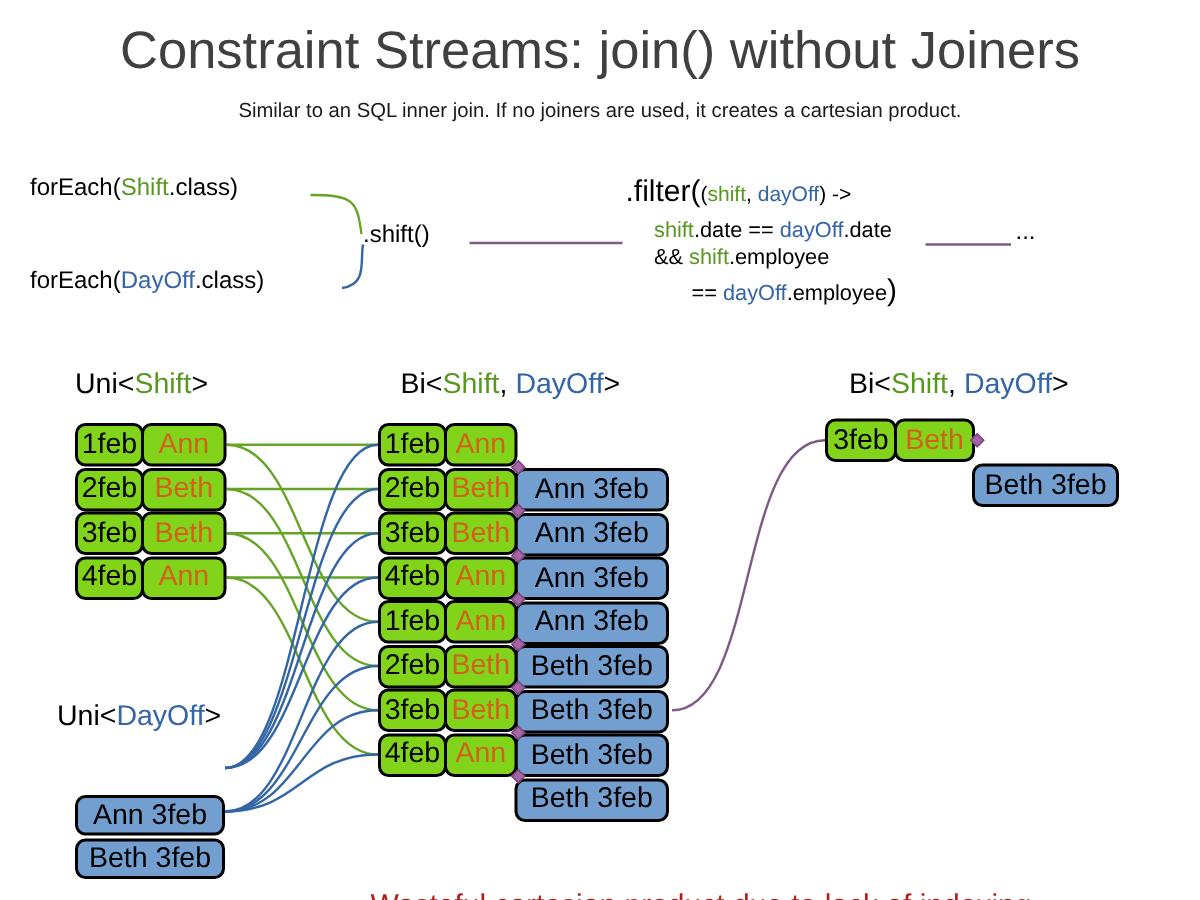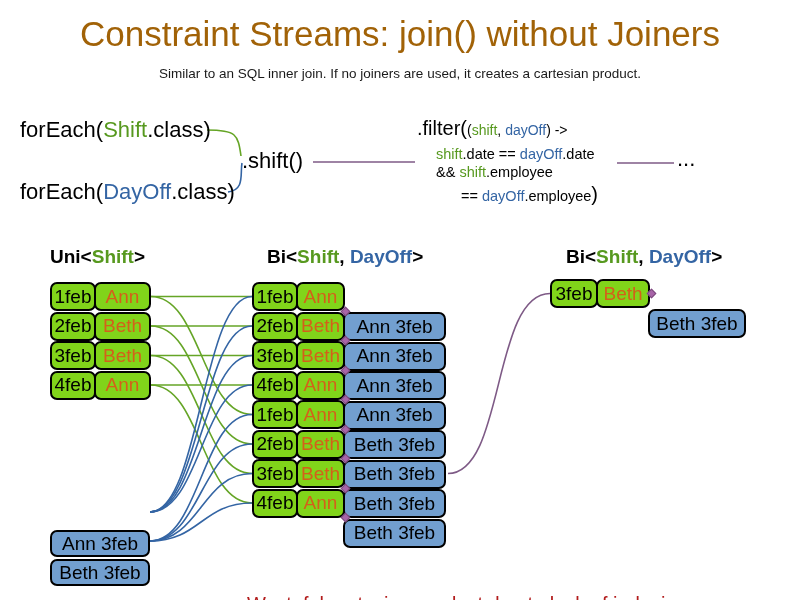--- a/index.html
+++ b/index.html
@@ -2,31 +2,31 @@
 <html style="--box-green: #81d41a; --box-blue: #729fcf; --text-green: #57991f; --text-blue: #3465a4; --text-orange: #d4601a; --line-green: #65a526; --line-blue: #3465a4; --line-purple: #7e5a86; --diamond: #a864a8; --warning-red: #b21c1c;"><head>
 <meta charset="utf-8">
 <style>
   html,body{margin:0;padding:0;background:#fff;}
   #slide{
     position:relative;width:800px;height:600px;background:#ffffff;overflow:hidden;
     font-family:"Liberation Sans","DejaVu Sans",sans-serif;color:#000;
   }
   #wires{position:absolute;left:0;top:0;z-index:1;}
   .abs{position:absolute;z-index:2;}
-  .title{width:800px;text-align:center;top:14px;left:0;font-size:35px;color:#a16207;}
+  .title{width:800px;text-align:center;top:14px;left:0;font-size:35px;color:#404040;}
   .subtitle{width:800px;text-align:center;top:66px;left:0;font-size:13.5px;color:#1a1a1a;}
-  .codeline{font-size:22px;white-space:pre;}
+  .codeline{font-size:16px;white-space:pre;}
   .tg{color:var(--text-green,#57991f);}
   .tb{color:var(--text-blue,#3465a4);}
   .to{color:var(--text-orange,#d4601a);}
   .fhead{font-size:20px;}
   .fsmall{font-size:14px;}
   .fbody{font-size:14.5px;white-space:pre;}
   .fclose{font-size:20px;}
-  .hdr{font-size:19px;white-space:pre;font-weight:bold;}
+  .hdr{font-size:19px;white-space:pre;}
   .boxrow{position:absolute;display:flex;z-index:2;}
   .cell{
     box-sizing:border-box;border:2px solid #000;border-radius:7px;
     display:flex;align-items:center;justify-content:center;
     font-size:19px;height:100%;
   }
   .cell + .cell{margin-left:-2px;}
   .cg{background:var(--box-green,#81d41a);text-align:right;}
   .cb{background:var(--box-blue,#729fcf);margin-top:30px;}
   .diamond{
@@ -79,20 +79,21 @@
 
   <div class="abs fbody" style="left:436px;top:146px;"><span class="tg">shift</span><span>.date == </span><span class="tb">dayOff</span><span>.date</span></div>
   <div class="abs" style="left:417px;top:117px;"><span class="fhead">.filter(</span><span class="fsmall"><span>(</span><span class="tg">shift</span><span>, </span><span class="tb">dayOff</span><span>) -&gt;</span></span></div>
   <div class="abs fbody" style="left:436px;top:164px;"><span>&amp;&amp; </span><span class="tg">shift</span><span>.employee</span></div>
   <div class="abs fbody" style="left:461px;top:183px;text-align:center;"><span>== </span><span class="tb">dayOff</span><span>.employee</span><span class="fclose">)</span></div>
   <div class="abs codeline" style="left:677px;top:146px;">...</div>
 
   <div class="abs hdr" style="left:50px;top:246px;"><span>Uni&lt;</span><span class="tg">Shift</span><span>&gt;</span></div>
   <div class="abs hdr" style="left:267px;top:246px;"><span>Bi&lt;</span><span class="tg">Shift</span><span>, </span><span class="tb">DayOff</span><span>&gt;</span></div>
   <div class="abs hdr" style="left:566px;top:246px;"><span>Bi&lt;</span><span class="tg">Shift</span><span>, </span><span class="tb">DayOff</span><span>&gt;</span></div>
+  <div class="abs hdr" style="left:38px;top:467px;"><span>Uni&lt;</span><span class="tb">DayOff</span><span>&gt;</span></div>
 
   <div class="boxrow" style="left:50px;top:282px;height:29px;">
       <span class="cell cg" style="width:46px;">1feb</span>
       <span class="cell cg to" style="width:57px;">Ann</span>
     </div>
   <div class="boxrow" style="left:50px;top:311.5px;height:29px;">
       <span class="cell cg" style="width:46px;">2feb</span>
       <span class="cell cg to" style="width:57px;">Beth</span>
     </div>
   <div class="boxrow" style="left:50px;top:341px;height:29px;">

